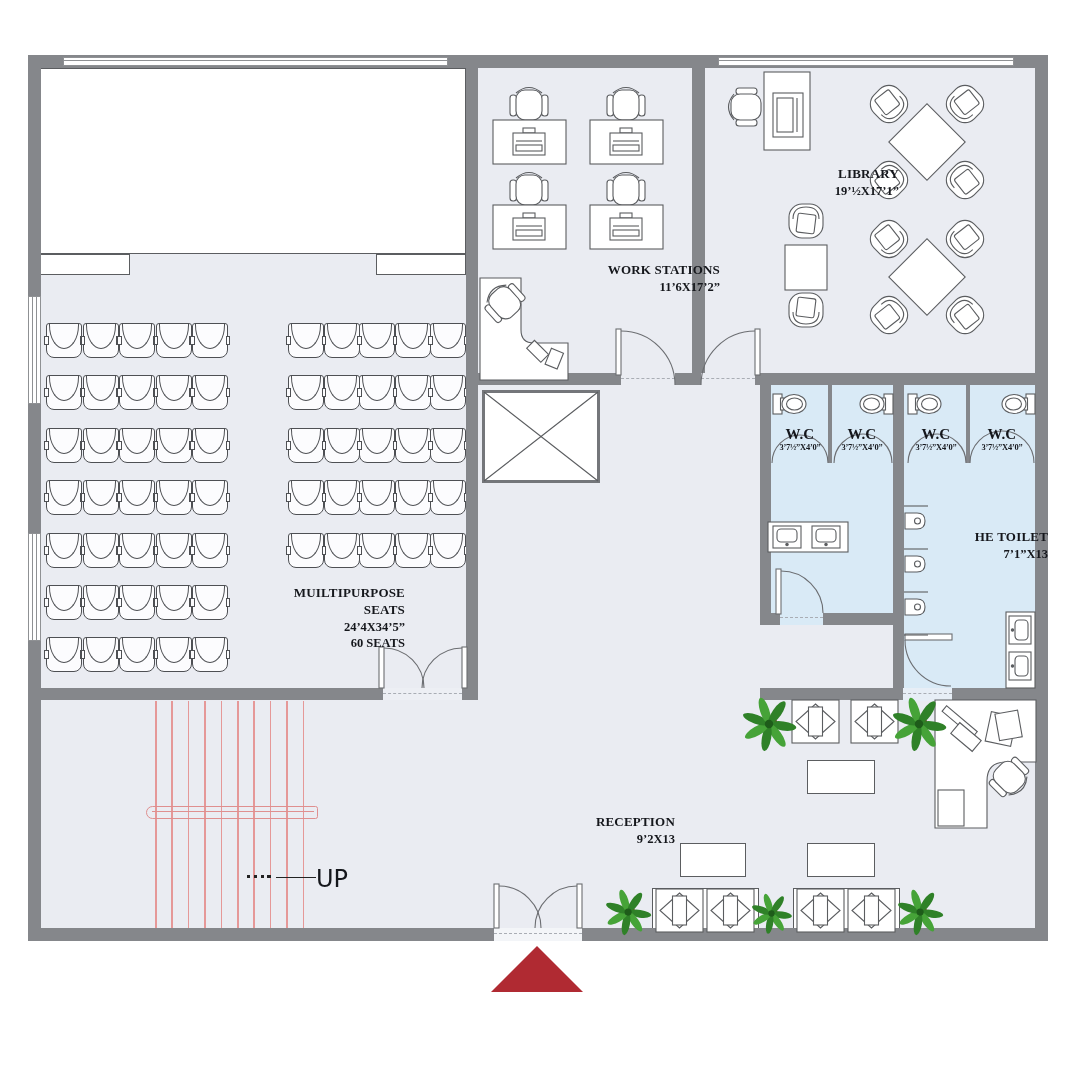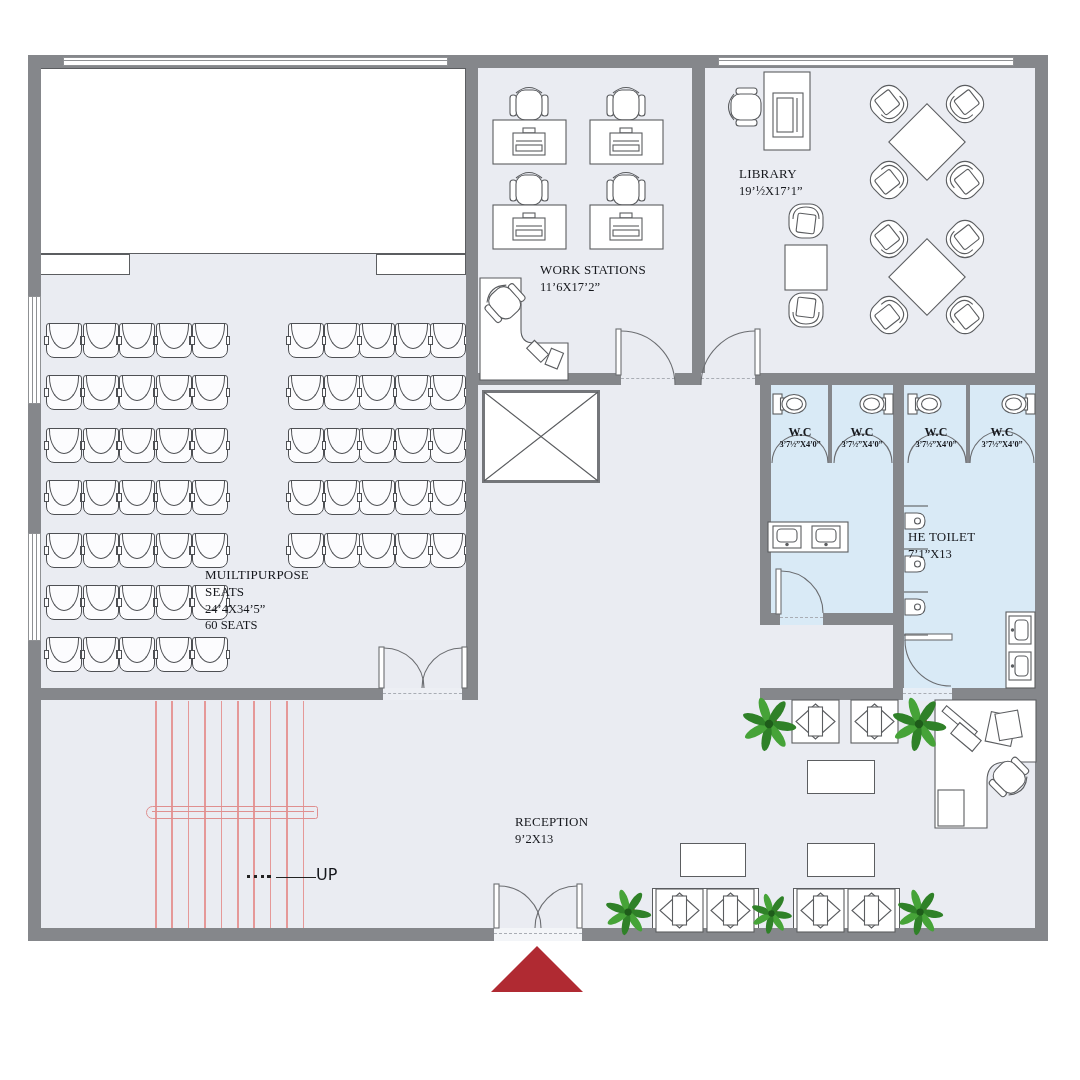--- a/index.html
+++ b/index.html
@@ -19,27 +19,27 @@
   .chair{position:absolute;width:36px;height:35px;background:#fcfcfe;border:1.4px solid #4e5054;
          border-radius:3px 3px 8px 8px;box-sizing:border-box}
   .chair::before{content:"";position:absolute;left:2px;right:2px;top:-1px;height:25px;
          border:1.3px solid #4e5054;border-top:none;border-radius:0 0 52% 52%/0 0 95% 95%}
   .chair i{position:absolute;width:4.5px;height:9px;top:12px;background:#fcfcfe;
          border:1.1px solid #4e5054;box-sizing:border-box}
   .tabL{left:-3px}.tabR{right:-3px}
   .stair-line{position:absolute;width:1.6px;background:var(--stair-line,#e59898)}
   .rail{position:absolute;border:1.5px solid #df8f8f;border-radius:8px 3px 3px 8px;background:transparent;box-sizing:border-box}
   .rail::after{content:"";position:absolute;left:5px;right:3px;top:3.5px;border-top:1.3px solid #df8f8f}
-  .rlabel{position:absolute;text-align:left;font-weight:400;color:#15171c;line-height:1.3}
+  .rlabel{position:absolute;text-align:right;font-weight:700;color:#15171c;line-height:1.3}
   .rname{font-size:13px;letter-spacing:.2px}
   .rdim{font-size:12.5px}
   .wc-label{position:absolute;text-align:center;font-weight:700;color:#15171c;line-height:1.15}
-  .wc-label .rname{font-size:12px}
+  .wc-label .rname{font-size:15px}
   .wc-label .rdim{font-size:8.4px;letter-spacing:-.2px}
-  .up{position:absolute;font-family:"DejaVu Sans",sans-serif;font-size:16px;color:#15171c}
+  .up{position:absolute;font-family:"DejaVu Sans",sans-serif;font-size:24px;color:#15171c}
   .dots{position:absolute;height:3.4px;background-image:repeating-linear-gradient(90deg,#222 0 3.4px,transparent 3.4px 6.8px)}
   .tline{position:absolute;height:1.2px;background:#222}
   #overlay{position:absolute;left:0;top:0}
 </style>
 </head>
 <body>
 
 <div id="plan">
   <div id="L-floors">
       <div class="floor" style="left: 41px; top: 68px; width: 994px; height: 860px;"></div>
@@ -527,21 +527,21 @@
         <use href="#plant" transform="translate(606,890) scale(0.85)"></use>
         <use href="#plant" transform="translate(752,894) scale(0.75)"></use>
         <use href="#plant" transform="translate(898,890) scale(0.85)"></use>
       </g>
 
       <polygon points="537,946 491,992 583,992" fill="var(--entrance-marker,#b02a32)" stroke="none"></polygon>
     </g>
   </svg>
 
   <div id="L-labels">
-    <div class="rlabel" style="left:205px;top:567px;width:200px">
+    <div class="rlabel" style="left:205px;top:585px;width:200px">
       <div class="rname">MUILTIPURPOSE</div>
       <div class="rname">SEATS</div>
       <div class="rdim">24’4X34’5”</div>
       <div class="rdim">60 SEATS</div>
     </div>
     <div class="rlabel" style="left:540px;top:262px;width:180px">
       <div class="rname">WORK STATIONS</div>
       <div class="rdim">11’6X17’2”</div>
     </div>
     <div class="rlabel" style="left:739px;top:166px;width:160px">

